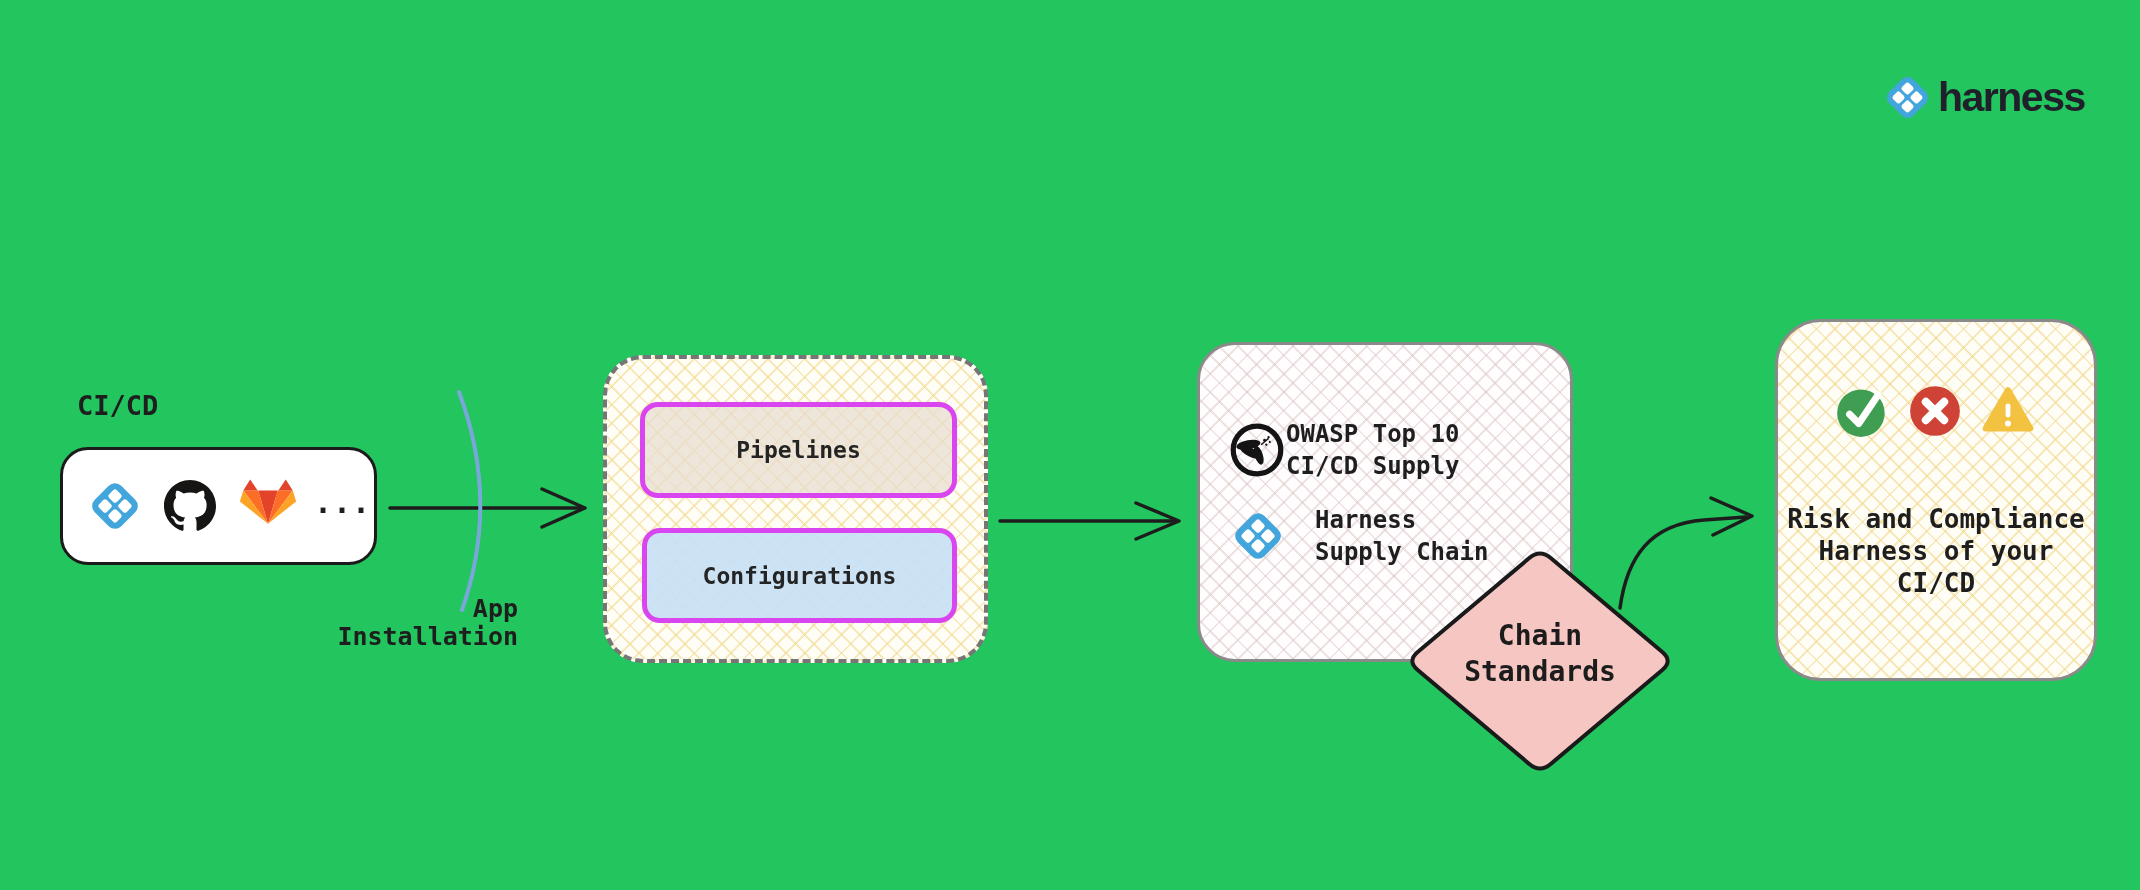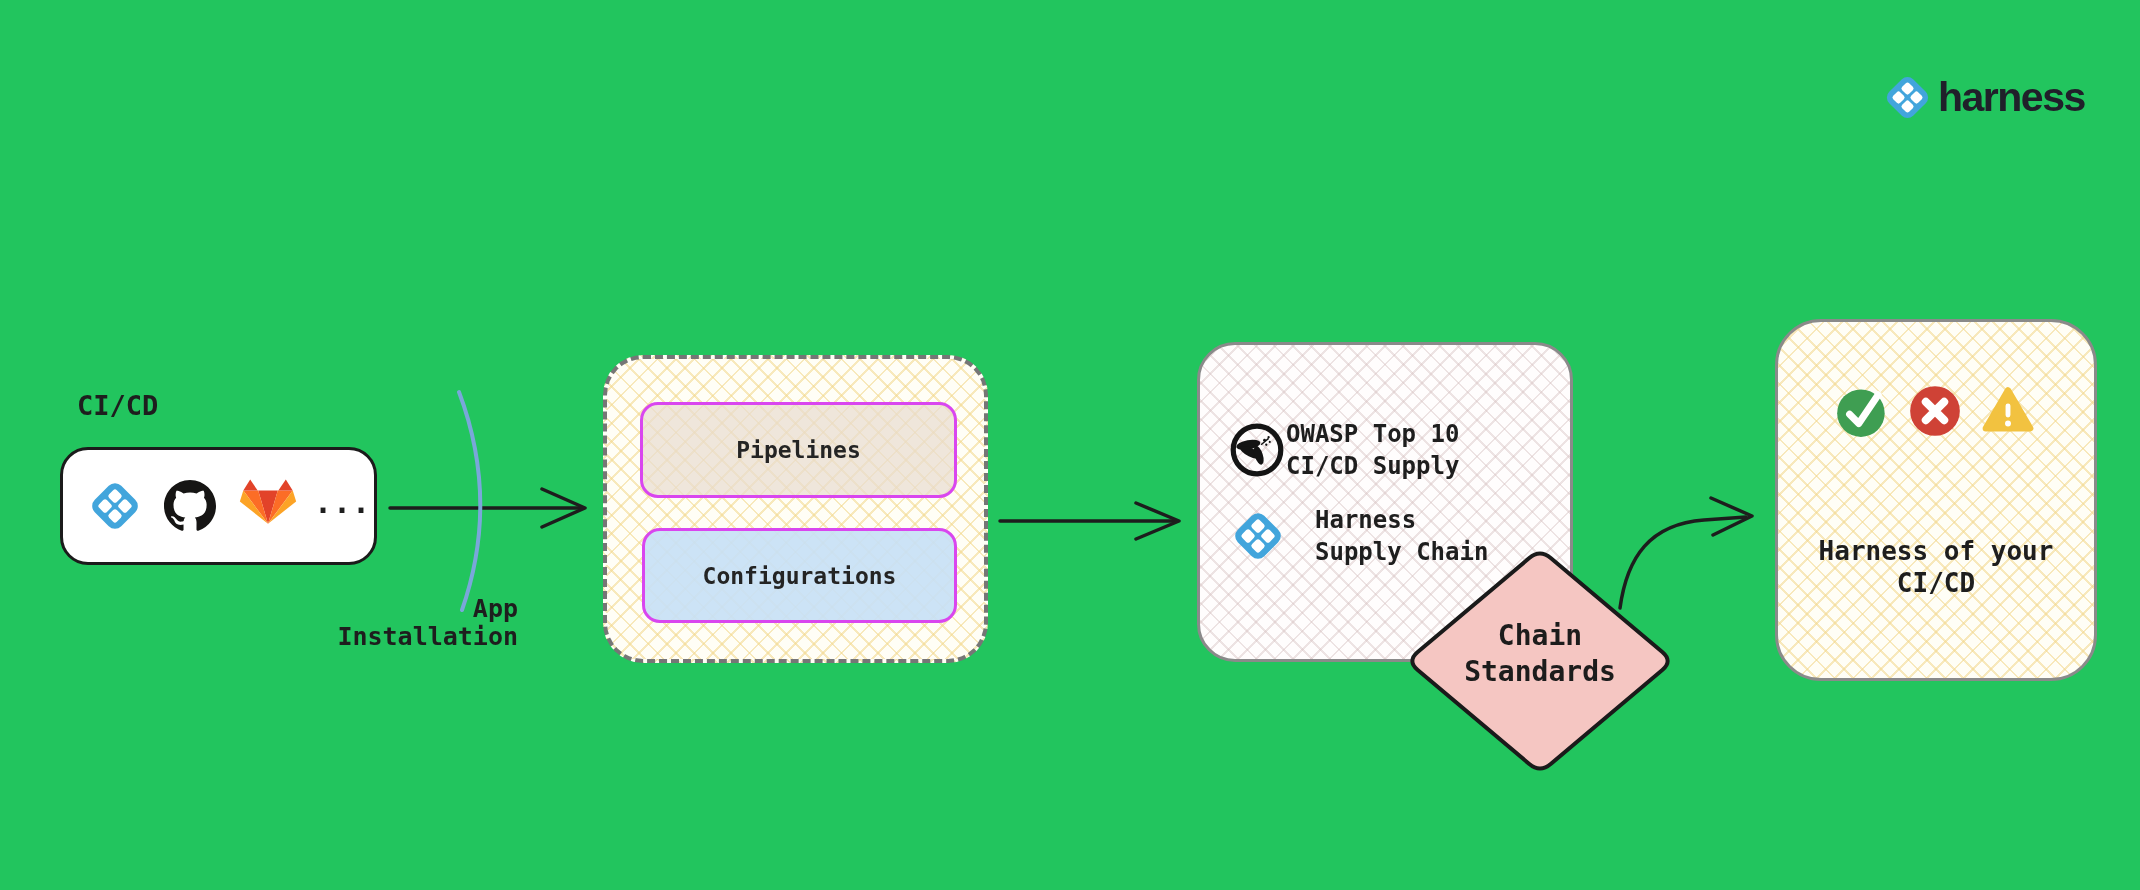--- a/index.html
+++ b/index.html
@@ -44,21 +44,21 @@
 
   .app-install-label { left:298px; top:595px; width:220px; text-align:right;
     font-size:25px; line-height:28px; font-weight:bold; }
 
   
   .dashed-box {
     left:603px; top:355px; width:385px; height:308px; box-sizing:border-box;
     border:4.5px dashed #767676; border-radius:40px;
   }
   .inner-box {
-    box-sizing:border-box; border:3px solid #d946ef; border-radius:18px;
+    box-sizing:border-box; border:5px solid #d946ef; border-radius:18px;
     display:flex; align-items:center; justify-content:center;
     font-size:23px; font-weight:bold; color:#242424;
   }
   .pipelines-box { left:640px; top:402px; width:317px; height:96px; background:rgba(233,221,208,0.72); }
   .configurations-box { left:642px; top:528px; width:315px; height:95px; background:rgba(199,224,246,0.9); }
 
   
   .standards-box {
     left:1197px; top:342px; width:376px; height:320px; box-sizing:border-box;
     border:3.5px solid #8a8a8a; border-radius:38px;
@@ -215,18 +215,18 @@
       <path d="M33 33 L67 67 M67 33 L33 67" stroke="#fff" stroke-width="15" stroke-linecap="round"></path>
     </svg>
     <svg viewBox="0 0 100 100">
       <path d="M50 12 L91 82 H9 Z" stroke="#f2c240" stroke-width="12" stroke-linejoin="round" fill="#f2c240"></path>
       <rect x="45.5" y="36" width="9" height="26" rx="4.5" fill="#fff"></rect>
       <circle cx="50" cy="73" r="5.5" fill="#fff"></circle>
     </svg>
   </div>
 
   <div class="abs outcome-text">
-    <br>
+    <span>Risk and Compliance</span><br>
     <span>Harness of your</span><br>
     <span>CI/CD</span>
   </div>
 
 </div>
 
 </body></html>

